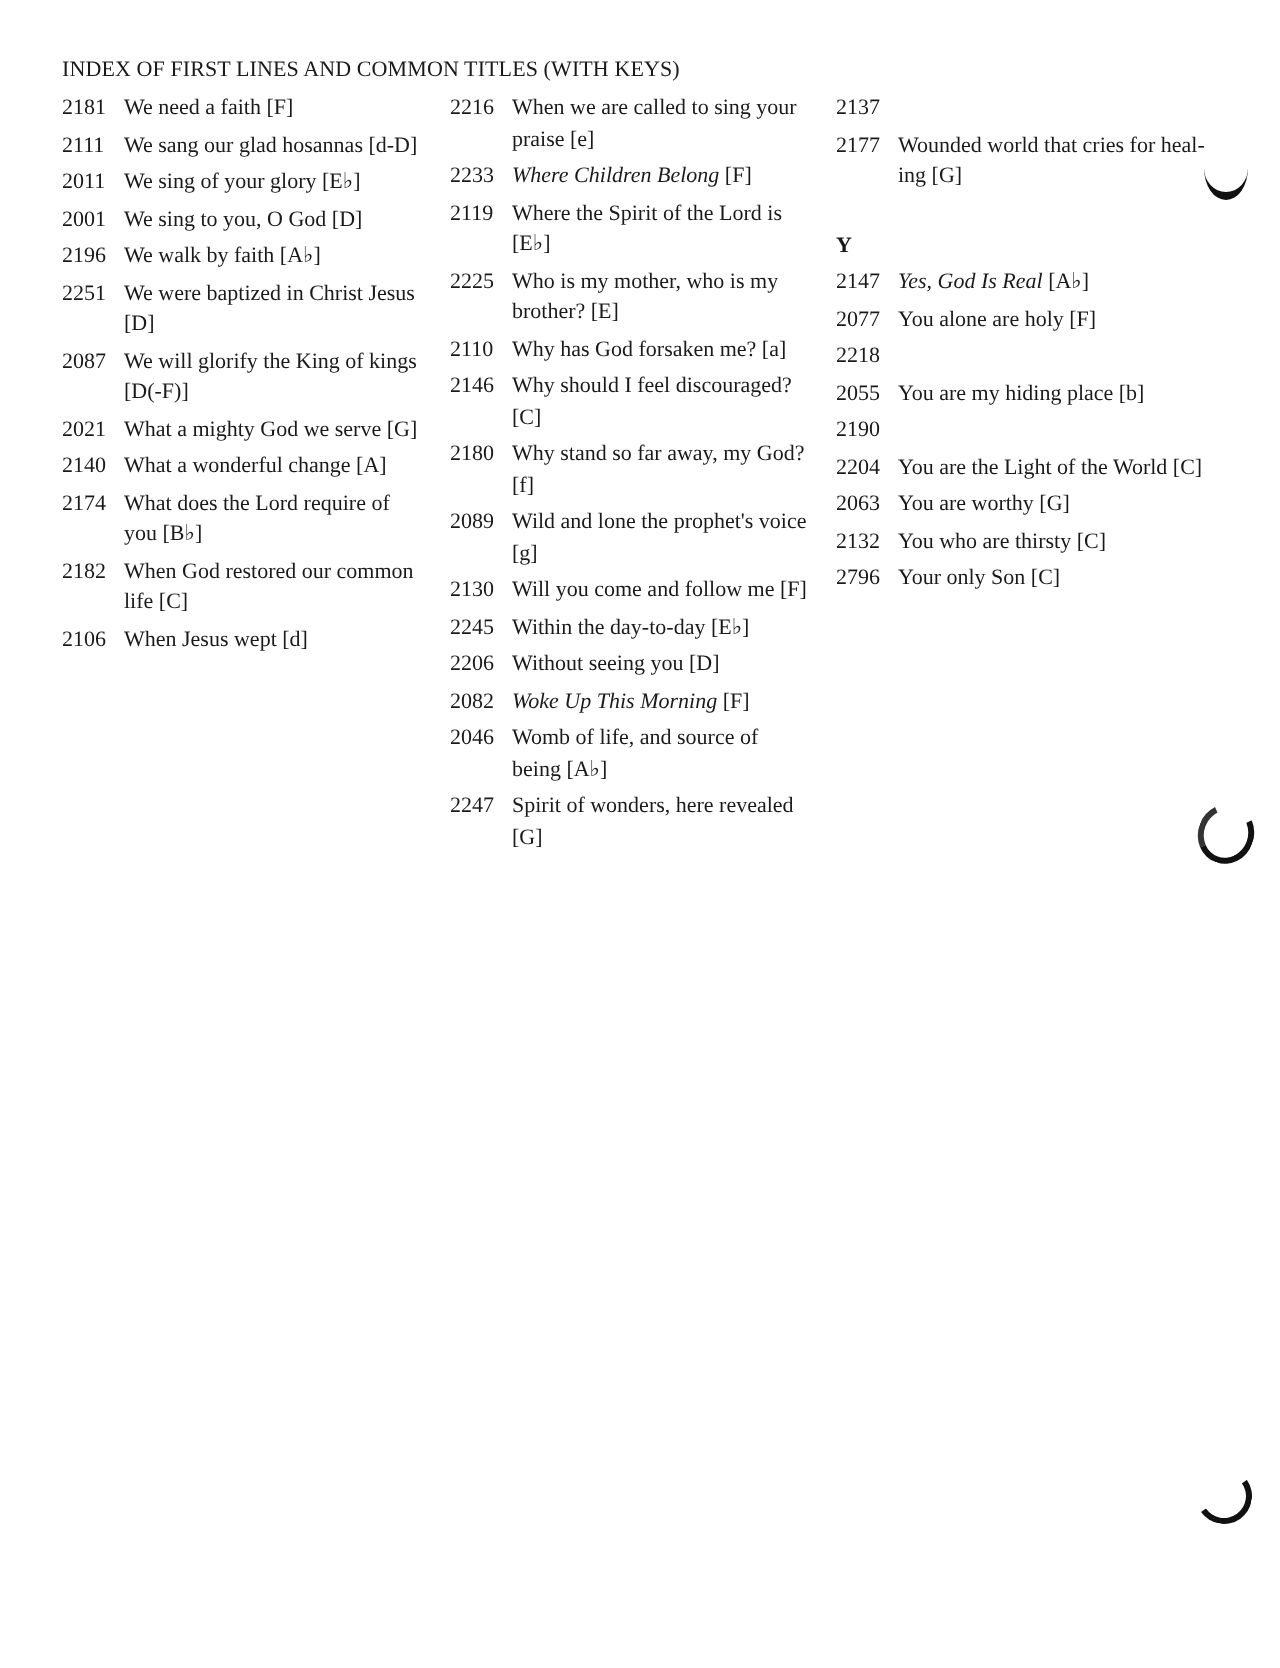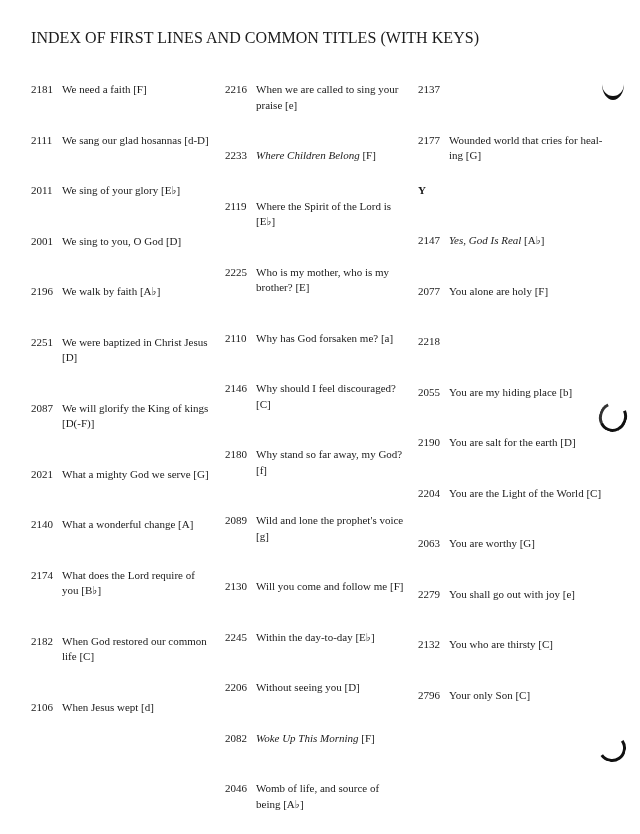--- a/index.html
+++ b/index.html
@@ -12,37 +12,36 @@
       height: 834px;
       position: relative;
       overflow: hidden;
       font-family: "Liberation Serif", "DejaVu Serif", serif;
       color: #1a1a1a;
     }
     .page-title {
       position: absolute;
       left: 31px;
       top: 29px;
-      font-size: 16px;
+      font-size: 11px;
       letter-spacing: 0.05px;
       white-space: nowrap;
     }
     .column {
       position: absolute;
       top: 47px;
     }
     .col-1 { left: 31px; width: 180px; }
     .col-2 { left: 225px; width: 180px; }
     .col-3 { left: 418px; width: 185px; }
     .entry {
       display: flex;
       font-size: 11px;
       line-height: 15.5px;
       margin-bottom: 3px;
-      margin-top: 35px;
     }
     .entry .num {
       width: 31px;
       flex: 0 0 31px;
     }
     .entry .title {
       flex: 1 1 auto;
     }
     .entry .title i { font-style: italic; }
     .section-letter {
@@ -210,33 +209,28 @@
     </div>
   <div class="entry">
       <span class="num">2218</span>
     </div>
   <div class="entry">
       <span class="num">2055</span>
       <span class="title">You are my hiding place [b]</span>
     </div>
   <div class="entry">
       <span class="num">2190</span>
-      <span class="title">You are salt for the earth [D]</span>
     </div>
   <div class="entry">
       <span class="num">2204</span>
       <span class="title">You are the Light of the World [C]</span>
     </div>
   <div class="entry">
       <span class="num">2063</span>
       <span class="title">You are worthy [G]</span>
-    </div>
-  <div class="entry">
-      <span class="num">2279</span>
-      <span class="title">You shall go out with joy [e]</span>
     </div>
   <div class="entry">
       <span class="num">2132</span>
       <span class="title">You who are thirsty [C]</span>
     </div>
   <div class="entry">
       <span class="num">2796</span>
       <span class="title">Your only Son [C]</span>
     </div>
 </div>

